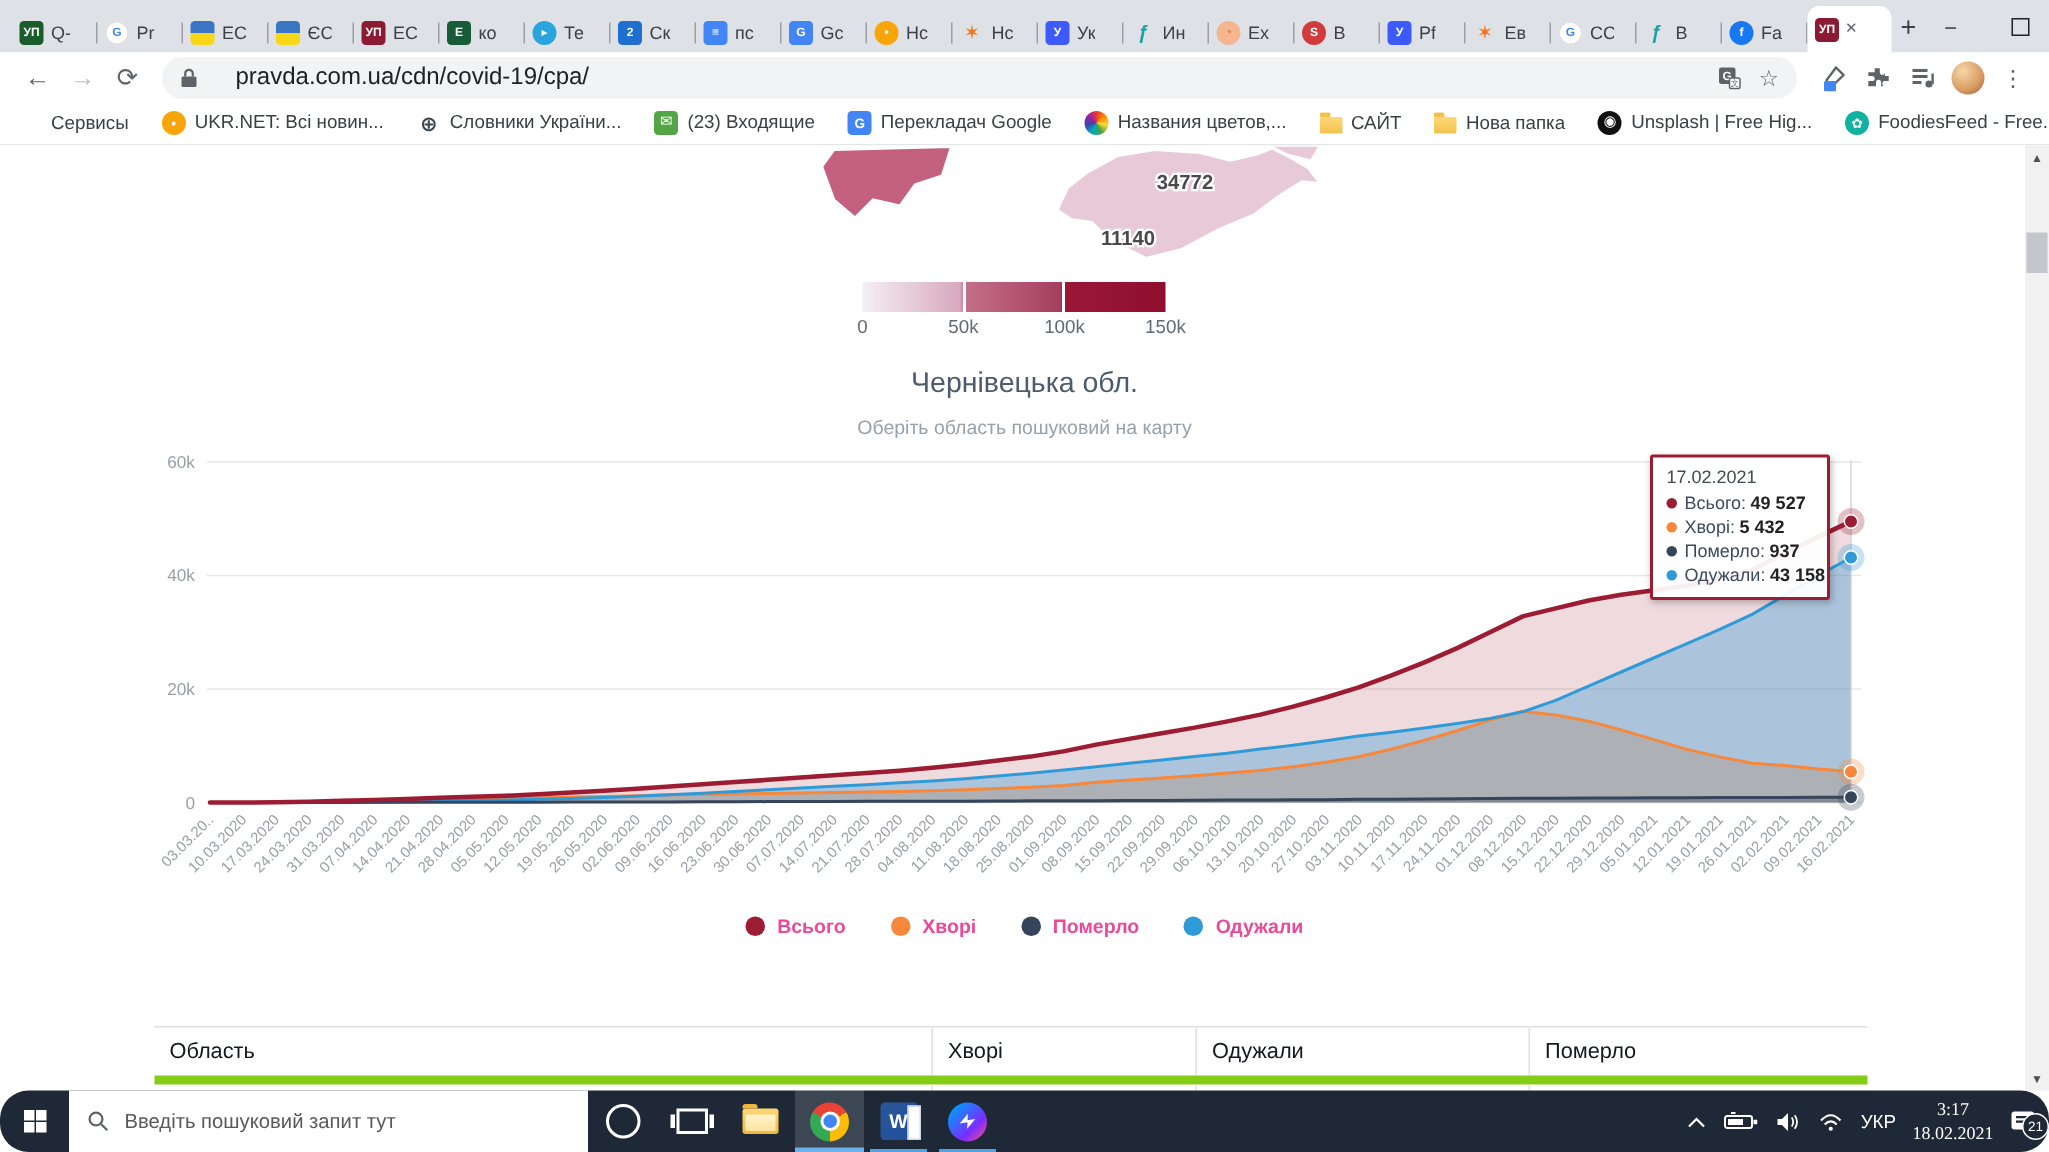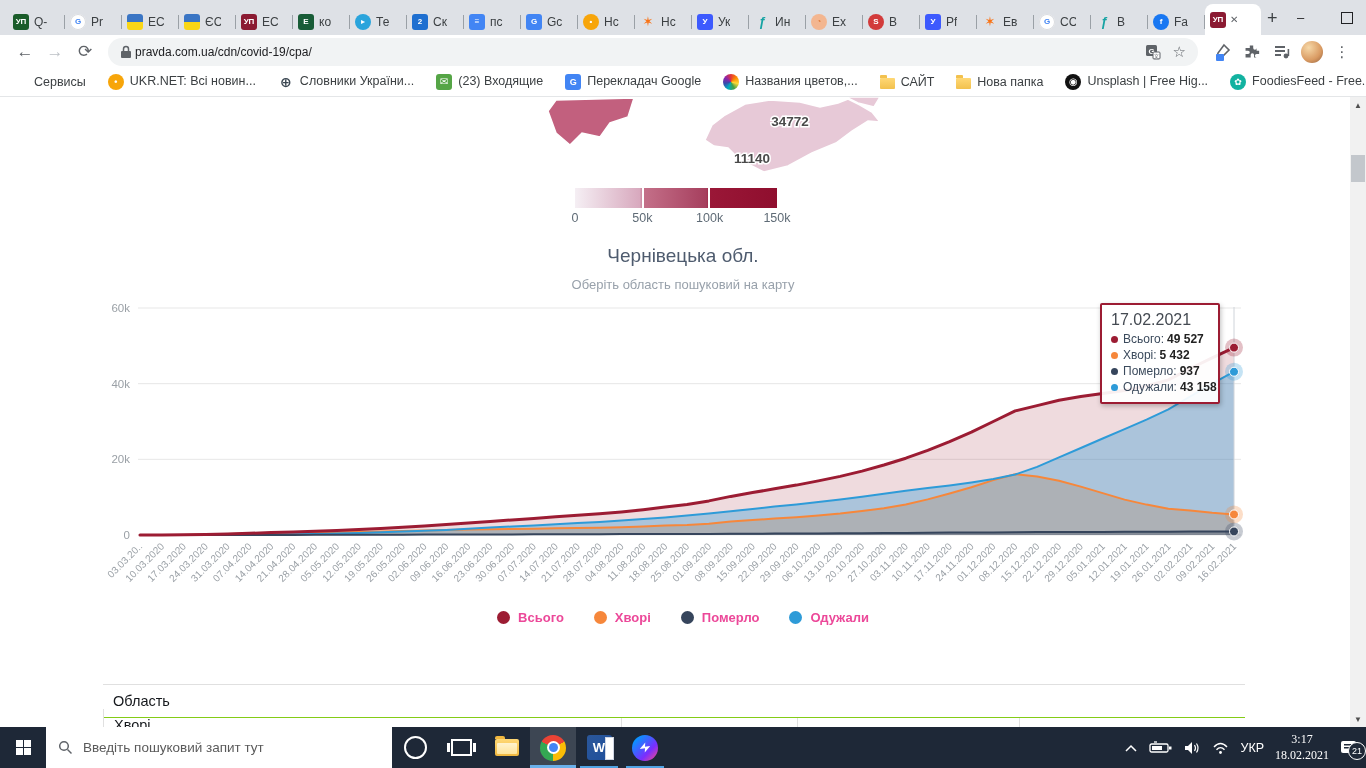--- a/index.html
+++ b/index.html
@@ -24,21 +24,21 @@
   .wc{width:46px;height:35px;display:flex;align-items:center;justify-content:center;color:#202124;font-size:13px;}
   .wc .maxbox{width:10px;height:10px;border:1px solid #202124;}
   
   .toolbar{position:absolute;left:0;top:35px;width:1366px;height:33px;background:#fff;
     display:flex;align-items:center;padding:0 10px;box-sizing:border-box;}
   .navbtn{width:30px;height:30px;display:flex;align-items:center;justify-content:center;
     font-size:17px;color:#5f6368;border-radius:50%;}
   .navbtn.disabled{color:#bdc1c6;}
   .omnibox{flex:1;height:28px;background:#f1f3f4;border-radius:14px;margin:0 8px;display:flex;
     align-items:center;padding:0 12px;min-width:0;}
-  .omnibox .url{margin-left:3px;font-size:12px;color:#202124;white-space:nowrap;}
+  .omnibox .url{margin-left:25px;font-size:16px;color:#202124;white-space:nowrap;}
   .omni-spacer{flex:1;}
   .omni-ic{margin-left:12px;color:#5f6368;display:flex;align-items:center;}
   .ext-ic{width:28px;height:28px;display:flex;align-items:center;justify-content:center;margin-left:2px;color:#5f6368;}
   .avatar{width:22px;height:22px;border-radius:50%;background:radial-gradient(circle at 35% 30%,#f6d8a8,#d99a62 60%,#8f5e3c);}
   .menu-dots{font-size:15px;color:#5f6368;}
   
   .bmbar{position:absolute;left:0;top:68px;width:1366px;height:29px;background:#fff;
     border-bottom:1px solid #e4e6e8;display:flex;align-items:center;padding:0 14px;box-sizing:border-box;}
   .bm{display:flex;align-items:flex-start;margin-right:22px;font-size:12.5px;color:#3c4043;white-space:nowrap;}
   .bm-ic{width:16px;height:16px;margin-right:6px;display:flex;align-items:center;justify-content:center;
@@ -56,44 +56,44 @@
   .colorbar::before,.colorbar::after{content:"";position:absolute;top:0;width:2px;height:20px;background:#fff;}
   .colorbar::before{left:33%;}  .colorbar::after{left:66%;}
   .cb-ticks{position:absolute;left:575px;top:114px;width:202px;height:16px;}
   .cb-ticks span{position:absolute;transform:translateX(-50%);font-size:12.5px;color:#5f6b76;}
   .pg-title{position:absolute;left:0;top:148px;width:1366px;text-align:center;font-size:19px;color:#4e5b6e;}
   .pg-sub{position:absolute;left:0;top:180px;width:1366px;text-align:center;font-size:13px;color:#98a1ab;}
   .chart-wrap{position:absolute;left:0;top:198px;width:1366px;height:312px;}
   
   .tooltip{position:absolute;left:1100px;top:206px;width:120px;box-sizing:border-box;background:rgba(255,255,255,.93);
     border:2px solid #9c1c33;border-radius:2px;padding:6px 9px;box-shadow:1px 2px 5px rgba(0,0,0,.25);z-index:5;}
-  .tt-date{font-size:16px;color:#444a52;margin-bottom:3px;}
+  .tt-date{font-size:12px;color:#444a52;margin-bottom:3px;}
   .tt-row{display:flex;align-items:center;font-size:12px;color:#3b4a5c;margin:2px 0;white-space:nowrap;}
   .tt-dot{width:7px;height:7px;border-radius:50%;margin-right:5px;flex:0 0 7px;}
   .tt-val{font-weight:bold;color:#222;margin-left:3px;}
   
   .legend{position:absolute;left:0;top:513px;width:1366px;display:flex;justify-content:center;gap:30px;}
   .lg-item{display:flex;align-items:center;font-size:13px;font-weight:bold;color:#ec4899;}
   .lg-dot{width:13px;height:13px;border-radius:50%;margin-right:8px;}
   
   .tbl{position:absolute;left:103px;top:587px;width:1142px;border-top:1px solid #e0e0e0;}
-  .tbl-head{display:flex;height:32px;border-bottom:1px solid #84cc16;flex-direction:column;}
+  .tbl-head{display:flex;height:32px;border-bottom:6px solid #84cc16;}
   .th{box-sizing:border-box;padding:8px 0 0 10px;font-size:14.5px;color:#15181c;}
   .th+.th{border-left:1px solid #e0e0e0;}
   .tbl-sliver{display:flex;height:11px;}
   .td{box-sizing:border-box;}
   .td+.td{border-left:1px solid #e0e0e0;}
   
   .scrollbar{position:absolute;left:1350px;top:97px;width:16px;height:630px;background:#f1f1f1;}
   .sb-arrow{position:absolute;left:0;width:16px;height:16px;display:flex;align-items:center;justify-content:center;
     font-size:8px;color:#505050;}
   .sb-thumb{position:absolute;left:1px;top:58px;width:14px;height:27px;background:#c3c7cc;}
   
   .taskbar{position:absolute;left:0;top:727px;width:1366px;height:41px;background:#1e2837;
-    display:flex;align-items:center;color:#fff;}
+    display:flex;align-items:center;color:#fff;border-radius:19px;}
   .tb-start{width:46px;height:41px;display:flex;align-items:center;justify-content:center;}
   .win-logo{width:15px;height:15px;display:grid;grid-template-columns:7px 7px;grid-template-rows:7px 7px;gap:1px;}
   .win-logo i{background:#fff;display:block;}
   .tb-search{width:346px;height:41px;background:#fff;display:flex;align-items:center;padding-left:12px;box-sizing:border-box;}
   .tb-search span{margin-left:10px;font-size:13.5px;color:#5a5a5a;}
   .tb-ic{width:46px;height:41px;display:flex;align-items:center;justify-content:center;position:relative;}
   .tb-ic.active-app{background:rgba(255,255,255,.14);}
   .runline{position:absolute;bottom:0;left:4px;right:4px;height:2px;background:#4fa3e3;}
   .tb-ic.active-app .runline{height:3px;background:#6ab0ea;left:0;right:0;}
   .cortana{width:19px;height:19px;border:2px solid #fff;border-radius:50%;}

